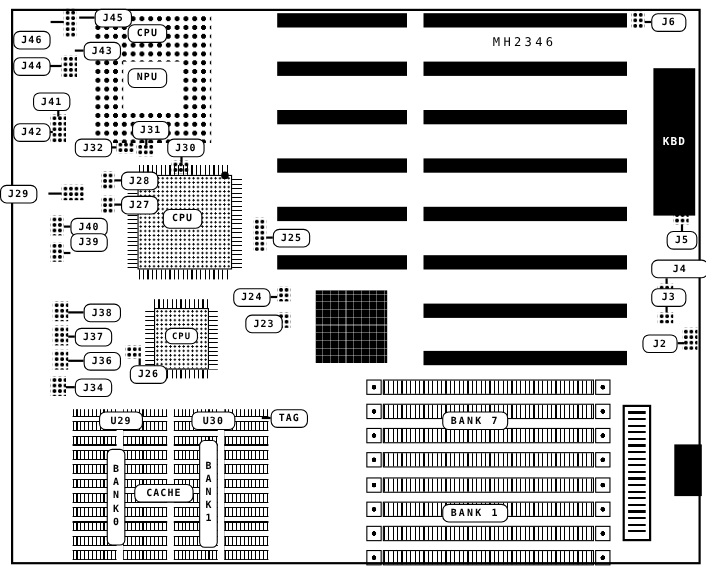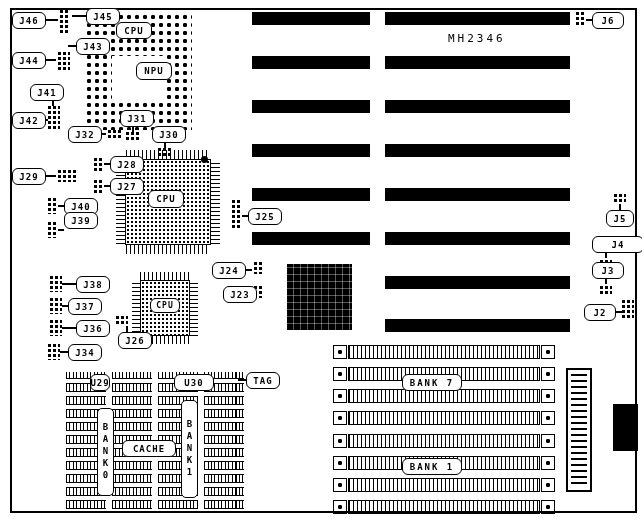--- a/index.html
+++ b/index.html
@@ -83,21 +83,21 @@
   <div class="isa" style="left:385px;top:144px;width:185px"></div>
   <div class="isa" style="left:385px;top:188px;width:185px"></div>
   <div class="isa" style="left:385px;top:232px;width:185px"></div>
   <div class="isa" style="left:385px;top:276px;width:185px"></div>
   <div class="isa" style="left:385px;top:319px;width:185px"></div>
 
   <div class="pga">
     <div class="pga-center"></div>
   </div>
   <div class="lbl" style="left:116px;top:22px;width:36px">CPU</div>
-  <div class="lbl" style="left:136px;top:62px;width:36px;height:18px">NPU</div>
+  <div class="lbl" style="left:116px;top:62px;width:36px;height:18px">NPU</div>
 
   <div class="qfp" style="left:116px;top:150px;width:104px;height:104px">
     <div class="qfp-pins h" style="left:10px;right:10px;top:0;height:9px"></div>
     <div class="qfp-pins h" style="left:10px;right:10px;bottom:0;height:9px"></div>
     <div class="qfp-pins v" style="top:10px;bottom:10px;left:0;width:9px"></div>
     <div class="qfp-pins v" style="top:10px;bottom:10px;right:0;width:9px"></div>
     <div class="qfp-body"></div>
   </div>
   <div class="pin1" style="left:201px;top:156px"></div>
   <div class="lbl" style="left:148px;top:190px;width:36px;height:18px">CPU</div>
@@ -106,20 +106,21 @@
     <div class="qfp-pins h" style="left:8px;right:8px;top:0;height:8px"></div>
     <div class="qfp-pins h" style="left:8px;right:8px;bottom:0;height:8px"></div>
     <div class="qfp-pins v" style="top:8px;bottom:8px;left:0;width:8px"></div>
     <div class="qfp-pins v" style="top:8px;bottom:8px;right:0;width:8px"></div>
     <div class="qfp-body" style="inset:8px"></div>
   </div>
   <div class="lbl" style="left:150px;top:298px;width:30px;height:15px;font-size:8px">CPU</div>
 
   <div class="bga"></div>
 
+  <div class="kbd">KBD</div>
 
   <div class="vhdr"></div>
   <div class="rconn"></div>
 
   <div class="simm" style="left:333px;top:345px">
       <div class="bar"></div>
     </div>
   <div class="simm" style="left:333px;top:367px">
       <div class="bar"></div>
     </div>
@@ -141,32 +142,32 @@
   <div class="simm" style="left:333px;top:500px">
       <div class="bar"></div>
     </div>
   <div class="lbl" style="left:402px;top:374px;width:60px;letter-spacing:2px">BANK 7</div>
   <div class="lbl" style="left:402px;top:458px;width:60px;letter-spacing:2px">BANK 1</div>
 
   <div class="dipcol" style="left:66px;top:372px"></div>
   <div class="dipcol" style="left:112px;top:372px"></div>
   <div class="dipcol" style="left:158px;top:372px"></div>
   <div class="dipcol" style="left:204px;top:372px"></div>
-  <div class="lbl" style="left:90px;top:374px;width:20px">U29</div>
+  <div class="lbl" style="left:90px;top:374px;width:40px">U29</div>
   <div class="lbl" style="left:174px;top:374px;width:40px">U30</div>
   <div class="vlbl" style="left:97px;top:408px;width:17px;height:88px">BANK0</div>
   <div class="vlbl" style="left:181px;top:400px;width:17px;height:98px">BANK1</div>
   <div class="lbl" style="left:122px;top:440px;width:54px">CACHE</div>
   <div>
     <div class="line" style="left:238px;top:379px;width:8px;height:2px"></div>
     <div class="lbl" style="left:246px;top:372px">TAG</div>
   </div>
 
   <div>
-    <div class="lbl" style="left:12px;top:12px">J46</div>
+    <div class="lbl" style="left:12px;top:28px">J46</div>
     <div class="line" style="left:46px;top:19px;width:12px;height:2px"></div>
     <div class="pins" style="left:58px;top:8px;width:12px;height:26px"></div>
   </div>
   <div>
     <div class="lbl" style="left:86px;top:8px">J45</div>
     <div class="line" style="left:72px;top:15px;width:14px;height:2px"></div>
   </div>
   <div>
     <div class="lbl" style="left:12px;top:52px">J44</div>
     <div class="line" style="left:44px;top:59px;width:12px;height:2px"></div>
@@ -194,21 +195,21 @@
     <div class="lbl" style="left:120px;top:110px">J31</div>
     <div class="line" style="left:132px;top:126px;width:2px;height:6px"></div>
     <div class="pins" style="left:124px;top:130px;width:16px;height:12px"></div>
   </div>
   <div>
     <div class="lbl" style="left:152px;top:126px">J30</div>
     <div class="line" style="left:164px;top:142px;width:2px;height:6px"></div>
     <div class="pins" style="left:156px;top:146px;width:16px;height:12px"></div>
   </div>
   <div>
-    <div class="lbl" style="left:12px;top:168px">J29</div>
+    <div class="lbl" style="left:0;top:168px">J29</div>
     <div class="line" style="left:44px;top:175px;width:12px;height:2px"></div>
     <div class="pins" style="left:56px;top:168px;width:20px;height:14px"></div>
   </div>
   <div>
     <div class="lbl" style="left:110px;top:156px">J28</div>
     <div class="line" style="left:104px;top:163px;width:6px;height:2px"></div>
     <div class="pins" style="left:92px;top:156px;width:12px;height:16px"></div>
   </div>
   <div>
     <div class="lbl" style="left:110px;top:178px">J27</div>

